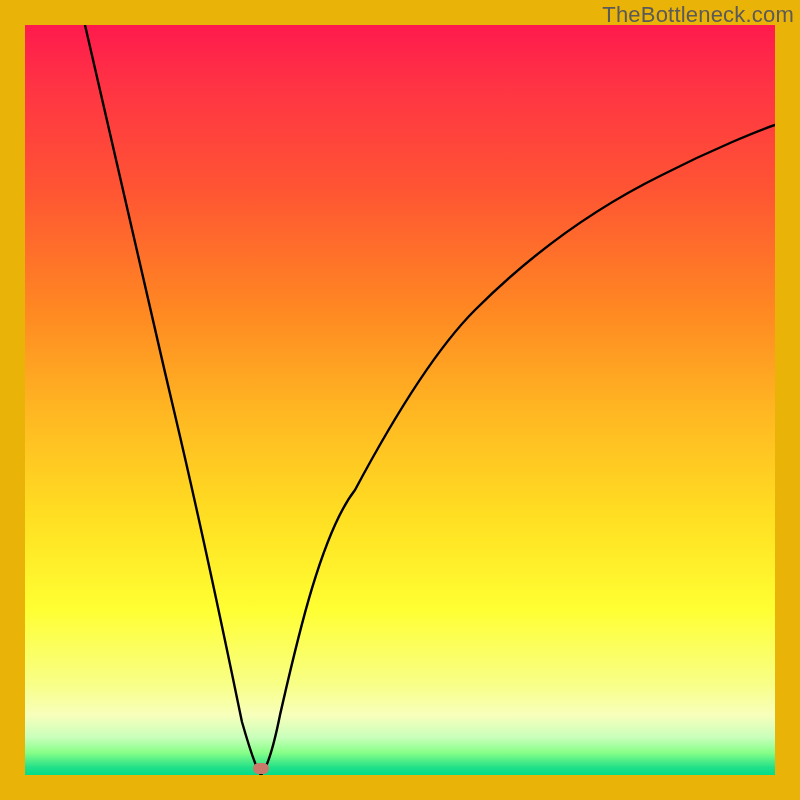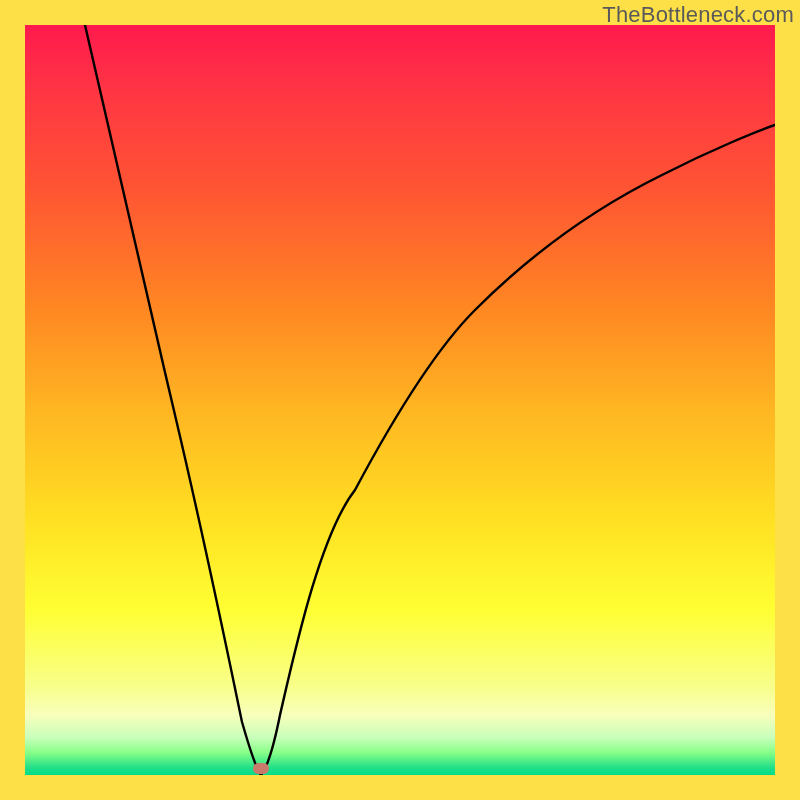--- a/index.html
+++ b/index.html
@@ -1,20 +1,20 @@
 <!DOCTYPE html>
 <html><head>
 <meta charset="utf-8">
 <style>
   * { margin: 0; padding: 0; box-sizing: border-box; }
   html, body { width: 800px; height: 800px; overflow: hidden; background: #000; }
   .frame {
     width: 800px;
     height: 800px;
-    background: #fde047;
+    background: #eab308;
     position: relative;
   }
   .plot {
     position: absolute;
     left: 25px;
     top: 25px;
     width: 750px;
     height: 750px;
     background: linear-gradient(to bottom,
       #ff1a4d 0%,

